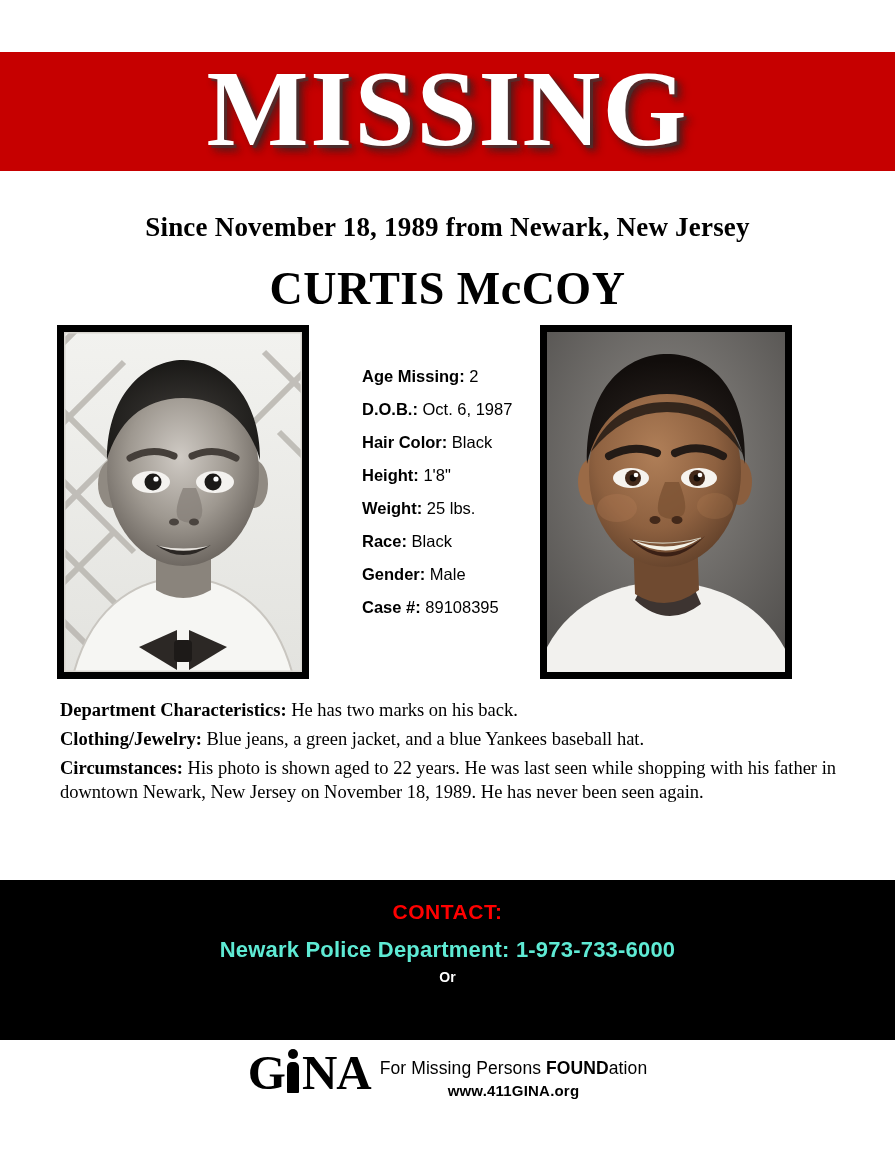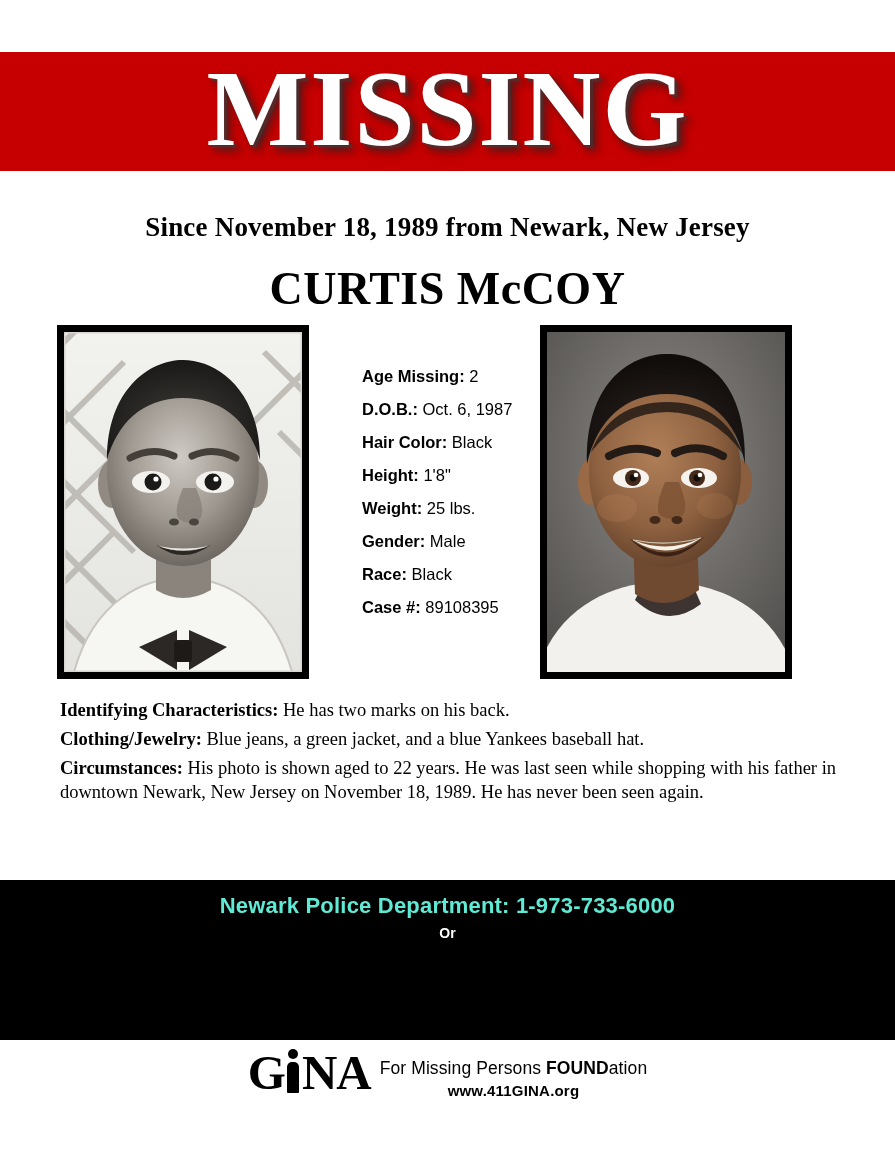--- a/index.html
+++ b/index.html
@@ -365,49 +365,50 @@
   </div>
   <div class="detail-row">
     <span class="detail-label">Height:</span>
     <span class="detail-value">1'8"</span>
   </div>
   <div class="detail-row">
     <span class="detail-label">Weight:</span>
     <span class="detail-value">25 lbs.</span>
   </div>
   <div class="detail-row">
+    <span class="detail-label">Race:</span>
+    <span class="detail-value">Black</span>
+  </div>
+  <div class="detail-row">
     <span class="detail-label">Gender:</span>
     <span class="detail-value">Male</span>
   </div>
   <div class="detail-row">
-    <span class="detail-label">Race:</span>
-    <span class="detail-value">Black</span>
-  </div>
-  <div class="detail-row">
     <span class="detail-label case">Case #:</span>
     <span class="detail-value">89108395</span>
   </div>
 </div>
 
 <div class="description">
   <p class="desc-para">
-    <span class="desc-label">Identifying Characteristics:</span>
+    <span class="desc-label">Department Characteristics:</span>
     <span>He has two marks on his back.</span>
   </p>
   <p class="desc-para">
     <span class="desc-label">Clothing/Jewelry:</span>
     <span>Blue jeans, a green jacket, and a blue Yankees baseball hat.</span>
   </p>
   <p class="desc-para">
     <span class="desc-label">Circumstances:</span>
     <span>His photo is shown aged to 22 years.  He was last seen while shopping with his father in downtown Newark, New Jersey on November 18, 1989. He has never been seen again.</span>
   </p>
 </div>
 
 <div class="contact-bar">
+  <div class="contact-heading">CONTACT:</div>
   <div class="contact-line">Newark Police Department: 1-973-733-6000</div>
   <div class="contact-or">Or</div>
 </div>
 
 <div class="logo-area">
   <div class="logo-wordmark">
     <span>G</span><span class="logo-figure"><span class="fig-head"></span><span class="fig-body"></span></span><span>NA</span>
   </div>
   <div class="logo-tagline">
     <div class="tagline-top">

